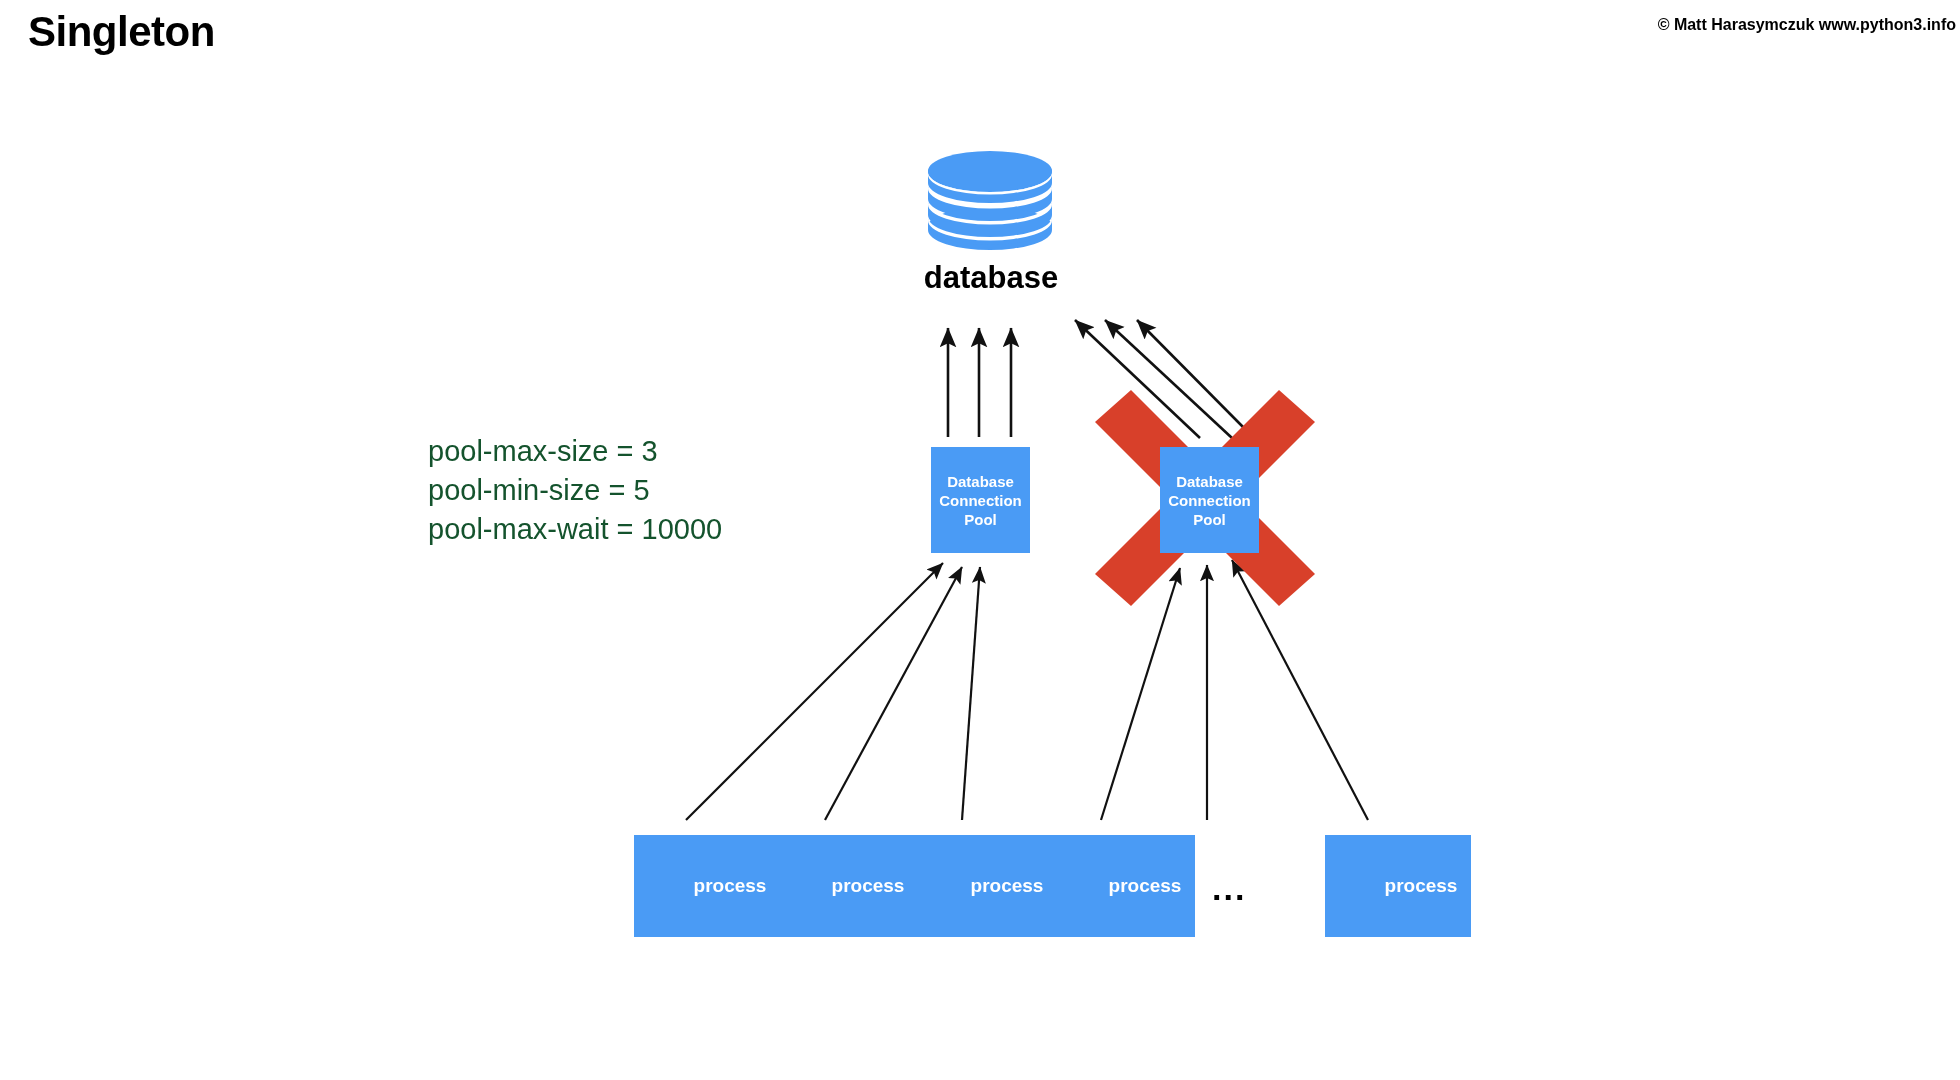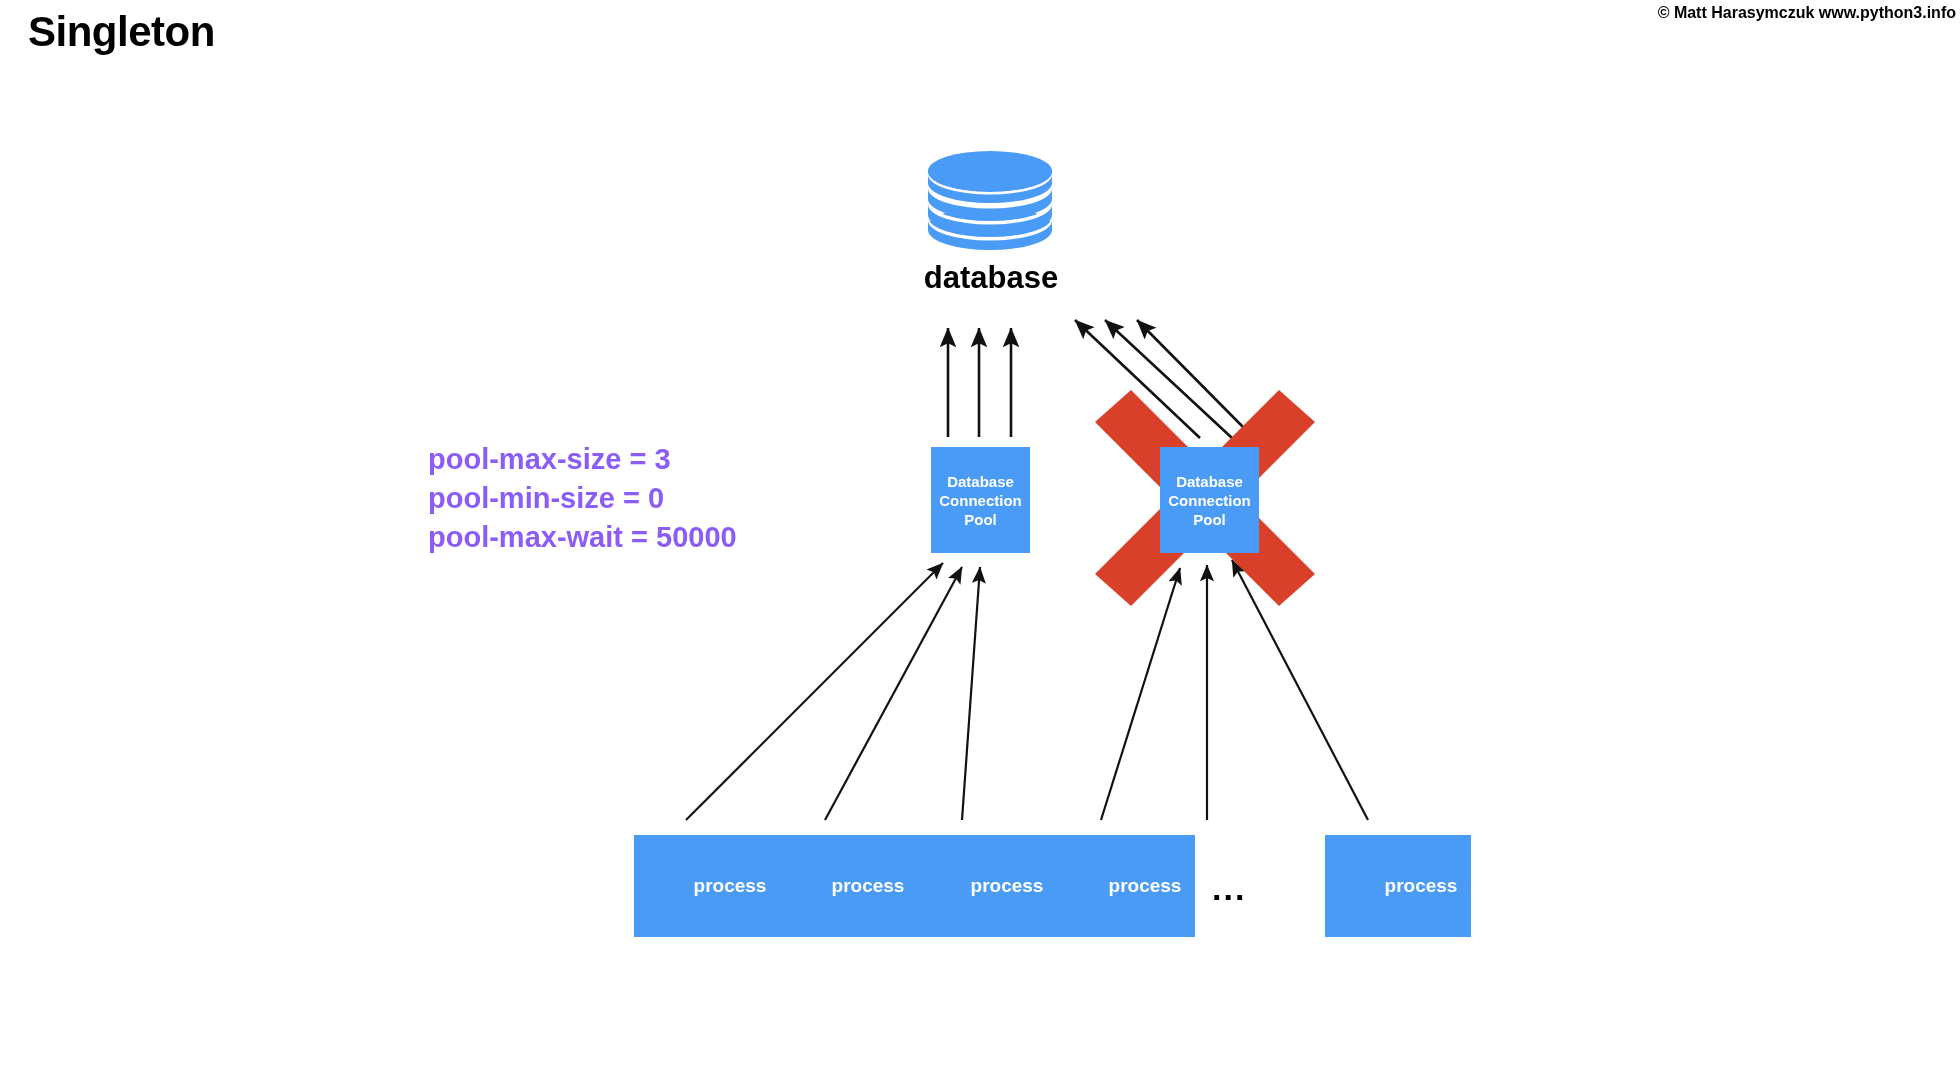--- a/index.html
+++ b/index.html
@@ -30,21 +30,21 @@
     top: 8px;
     font-size: 42px;
     font-weight: 700;
     color: #000000;
     letter-spacing: -0.5px;
     white-space: nowrap;
   }
   .copyright {
     position: absolute;
     right: 4px;
-    top: 4px;
+    top: 16px;
     font-size: 16px;
     font-weight: 700;
     color: #000000;
     white-space: nowrap;
   }
 
   
   #canvas {
     position: absolute;
     left: 0; top: 0;
@@ -65,25 +65,24 @@
     color: #000000;
     white-space: nowrap;
   }
 
   
   .config-block {
     position: absolute;
     left: 428px;
     top: 432px;
     font-size: 29px;
-    font-weight: 700;
-    color: #8b5cf6;
+    font-weight: 400;
+    color: #14532d;
     line-height: 39px;
     white-space: nowrap;
-    margin-top: 8px;
   }
   .config-line { display: block; }
 
   
   .node-box {
     position: absolute;
     background: #4a9bf5;
     display: flex;
     align-items: center;
     justify-content: center;
@@ -186,22 +185,22 @@
     <g fill="#d8402a">
       <path d="M1131,390 L1315,574 L1279,606 L1095,422 Z"></path>
       <path d="M1279,390 L1315,422 L1131,606 L1095,574 Z"></path>
     </g>
   </svg>
 
   <div class="db-label">database</div>
 
   <div class="config-block">
     <span class="config-line">pool-max-size = 3</span>
-    <span class="config-line">pool-min-size = 0</span>
-    <span class="config-line">pool-max-wait = 50000</span>
+    <span class="config-line">pool-min-size = 5</span>
+    <span class="config-line">pool-max-wait = 10000</span>
   </div>
 
   <div class="node-box pool-box" id="pool-a">
     <div>
       <div>Database</div>
       <div>Connection</div>
       <div>Pool</div>
     </div>
   </div>
 

